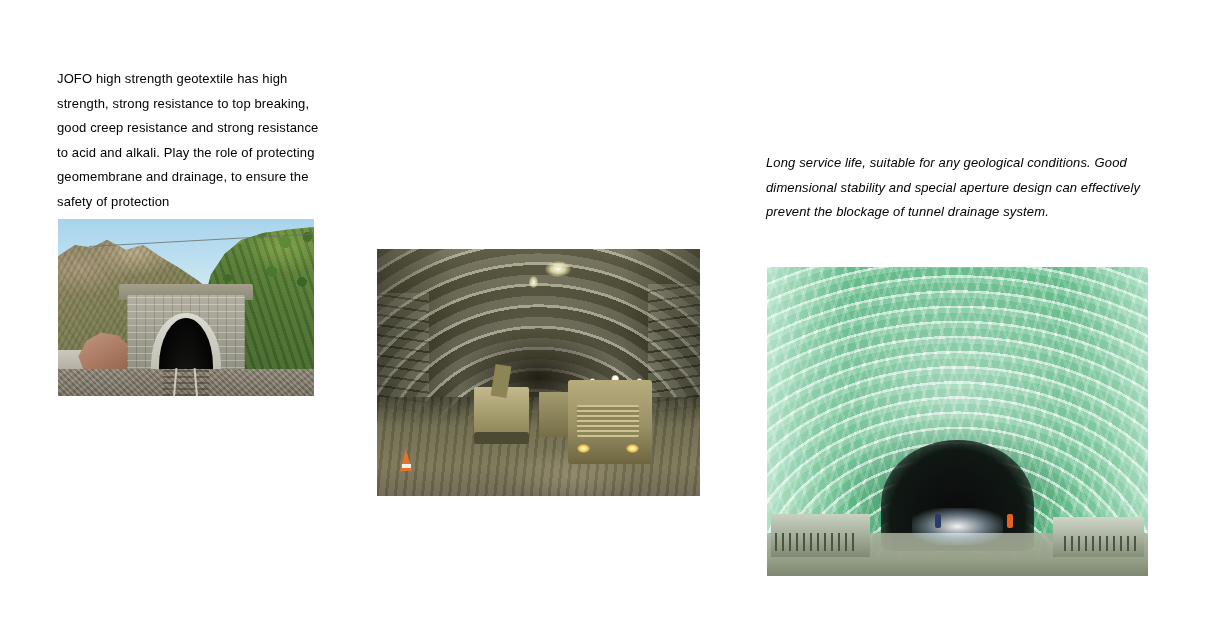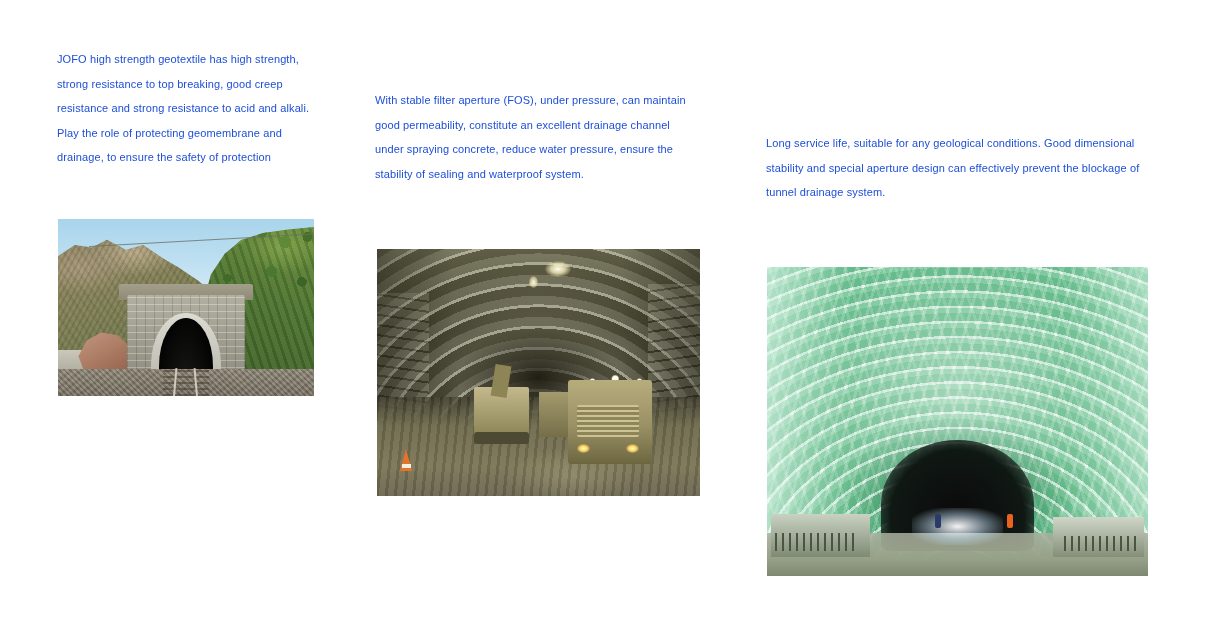--- a/index.html
+++ b/index.html
@@ -18,29 +18,30 @@
   }
 
   .slide {
     position: absolute;
     inset: 0;
   }
 
   
   .para {
     position: absolute;
-    font-size: 11px;
+    font-size: 13px;
     line-height: 24.6px;
-    color: #1d4ed8;
+    color: #000000;
     letter-spacing: 0.01em;
     white-space: pre-line;
+    margin-top: 20px;
   }
   #para-1 { left: 57px;  top: 47px;  width: 272px; }
   #para-2 { left: 375px; top: 88px;  width: 322px; }
-  #para-3 { left: 766px; top: 131px; width: 392px; }
+  #para-3 { left: 766px; top: 131px; width: 392px; font-style: italic; }
 
   .caption {
     position: absolute;
     left: 55px;
     top: 521px;
     width: 620px;
     font-size: 17px;
     line-height: 35px;
     color: #2e2e2e;
     white-space: pre-line;
@@ -344,21 +345,20 @@
     background: repeating-linear-gradient(90deg, #4a5440 0 2px, rgba(0,0,0,0) 2px 7px);
   }
 </style>
 </head>
 <body>
 
 <div class="slide">
 
   <div class="para" id="para-1">JOFO high strength geotextile has high strength, strong resistance to top breaking, good creep resistance and strong resistance to acid and alkali. Play the role of protecting geomembrane and drainage, to ensure the safety of protection</div>
 
-  <div class="para" id="para-2">With stable filter aperture (FOS), under pressure, can maintain good permeability, constitute an excellent drainage channel under spraying concrete, reduce water pressure, ensure the stability of sealing and waterproof system.</div>
 
   <div class="para" id="para-3">Long service life, suitable for any geological conditions. Good dimensional stability and special aperture design can effectively prevent the blockage of tunnel drainage system.</div>
 
 
   <div class="photo" id="photo-tunnel-portal">
     <div class="ph-layer p1-sky"></div>
     <div class="ph-layer p1-hill-left"></div>
     <div class="ph-layer p1-hill-left-tex"></div>
     <div class="ph-layer p1-hill-right"></div>
     <div class="ph-layer p1-trees"></div>

